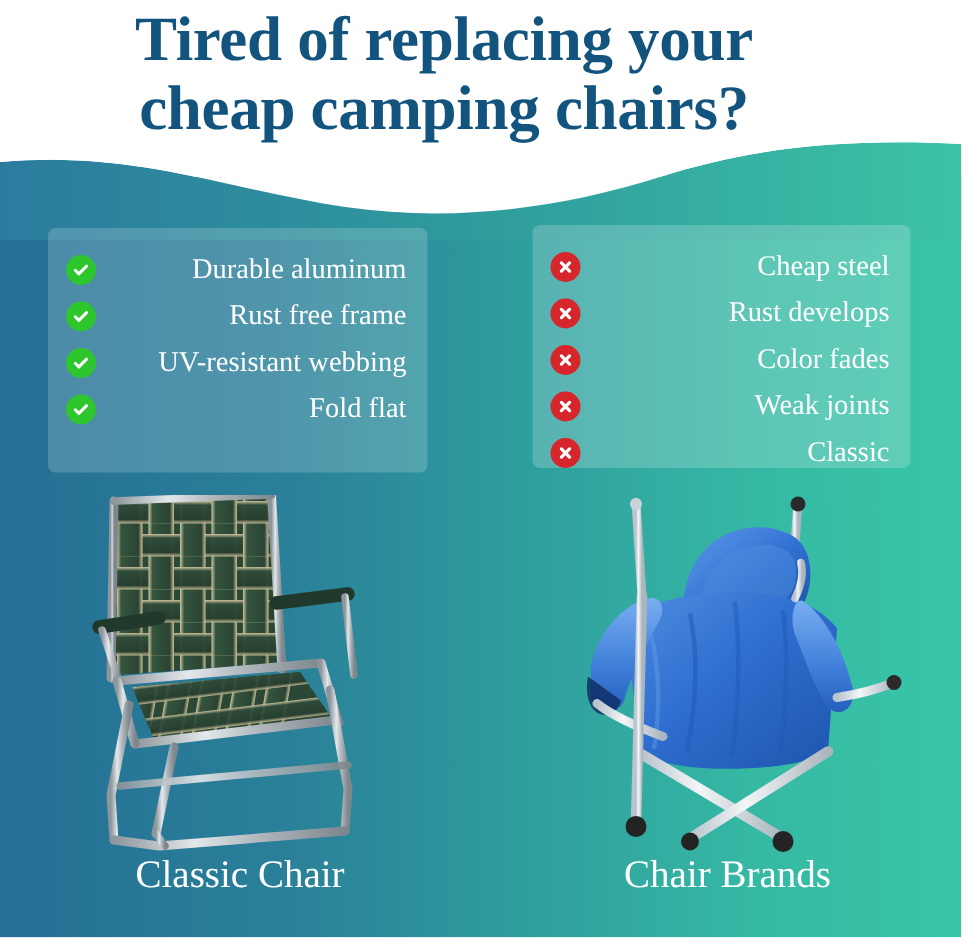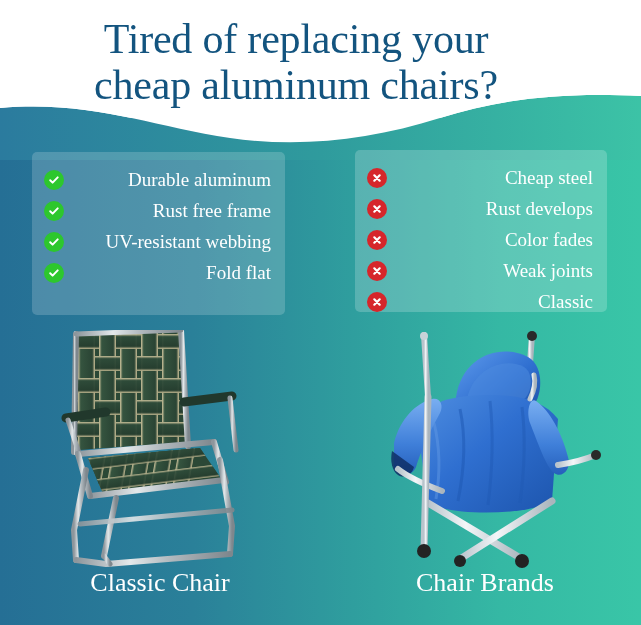--- a/index.html
+++ b/index.html
@@ -10,26 +10,26 @@
   #canvas {
     position: relative;
     width: 641px;
     height: 625px;
     overflow: hidden;
     background: #ffffff;
     font-family: "Liberation Serif", "DejaVu Serif", serif;
   }
   .headline {
     position: absolute;
-    left: 0; top: 16px;
+    left: 0; top: 4px;
     width: 592px;
     text-align: center;
     color: #13547f;
     font-family: "Liberation Serif", "DejaVu Serif", serif;
-    font-weight: normal;
+    font-weight: bold;
     font-size: 42px;
     line-height: 46px;
     letter-spacing: -0.2px;
     z-index: 4;
   }
   .headline-line { display: block; white-space: nowrap; }
 
   
   .bg-wave {
     position: absolute;
@@ -127,21 +127,21 @@
 
     <path d="M0,108 C90,100 150,126 230,138 C300,148 370,140 440,118
              C500,99 560,92 641,96 L641,160 L0,160 Z" fill="url(#gradWaveTop)"></path>
 
     <path d="M0,0 L641,0 L641,96 C560,92 500,99 440,118
              C370,140 300,148 230,138 C150,126 90,100 0,108 Z" fill="#ffffff"></path>
   </svg>
 
   <div class="headline">
     <span class="headline-line">Tired of replacing your</span>
-    <span class="headline-line">cheap aluminum chairs?</span>
+    <span class="headline-line">cheap camping chairs?</span>
   </div>
 
   <div class="panel panel-pro">
     <ul class="feat-list">
       <li class="feat-item">
         <span class="badge badge-check">
           <svg width="12" height="12" viewBox="0 0 12 12">
               <path d="M2.2 6.2 L4.6 8.6 L9.7 3.4" fill="none" stroke="#ffffff" stroke-width="2" stroke-linecap="round" stroke-linejoin="round"></path>
             </svg>
         </span>

